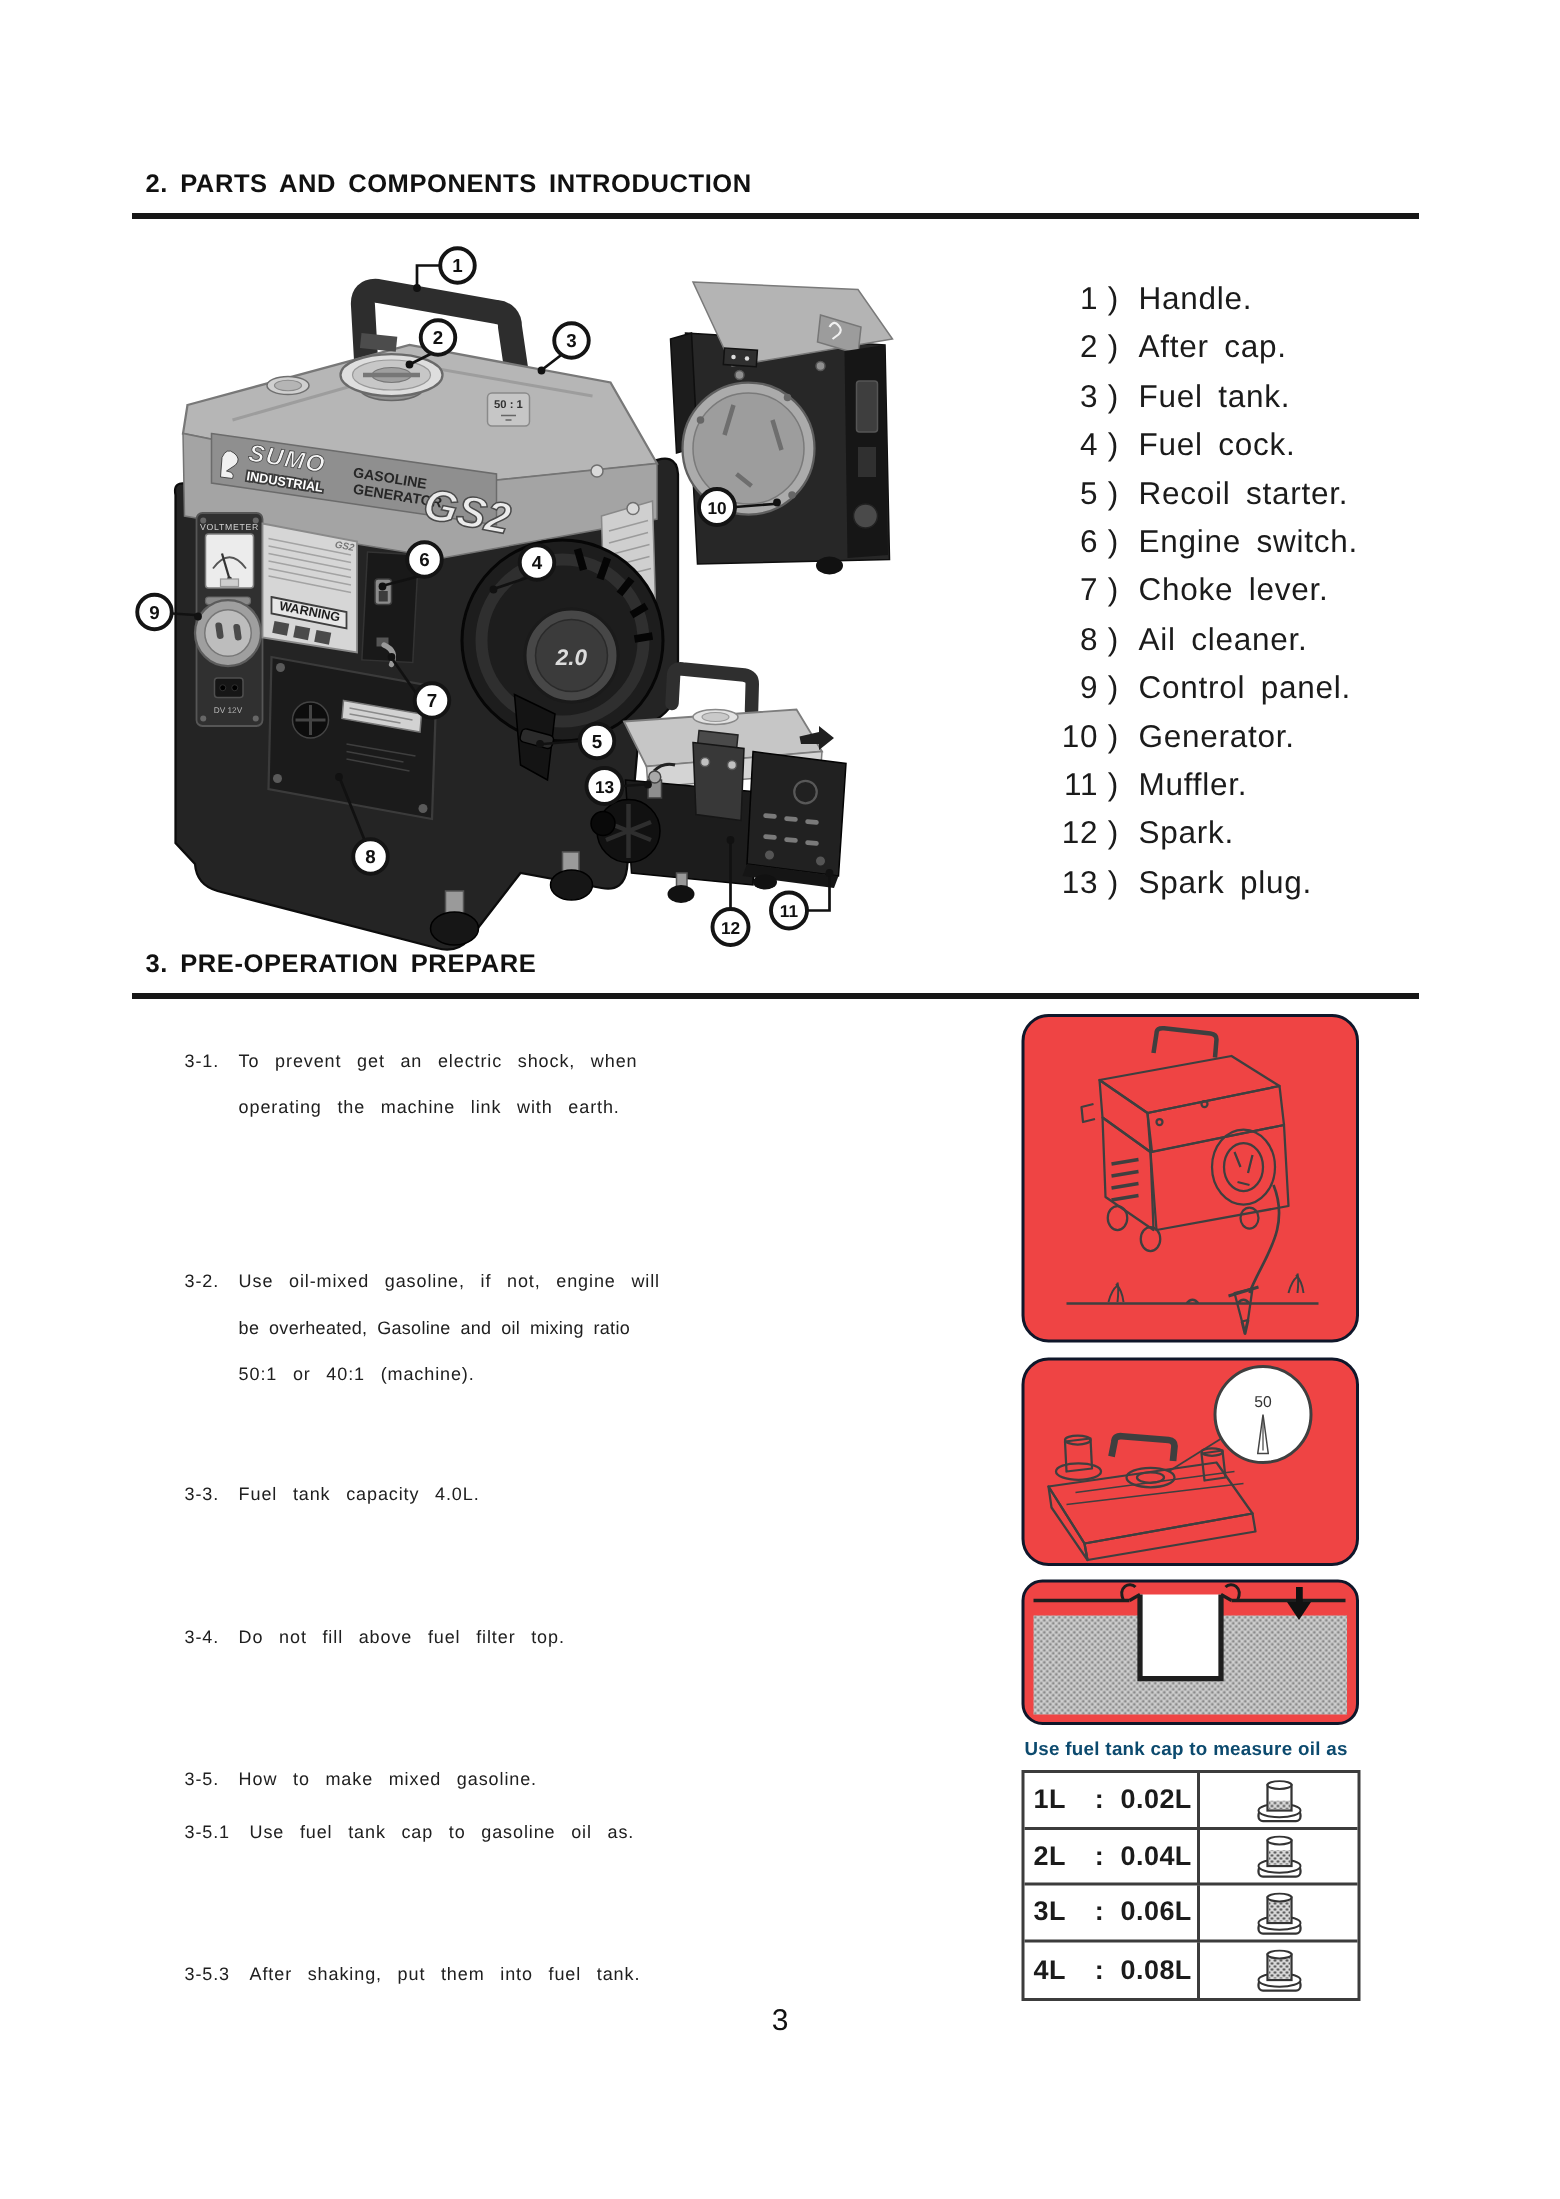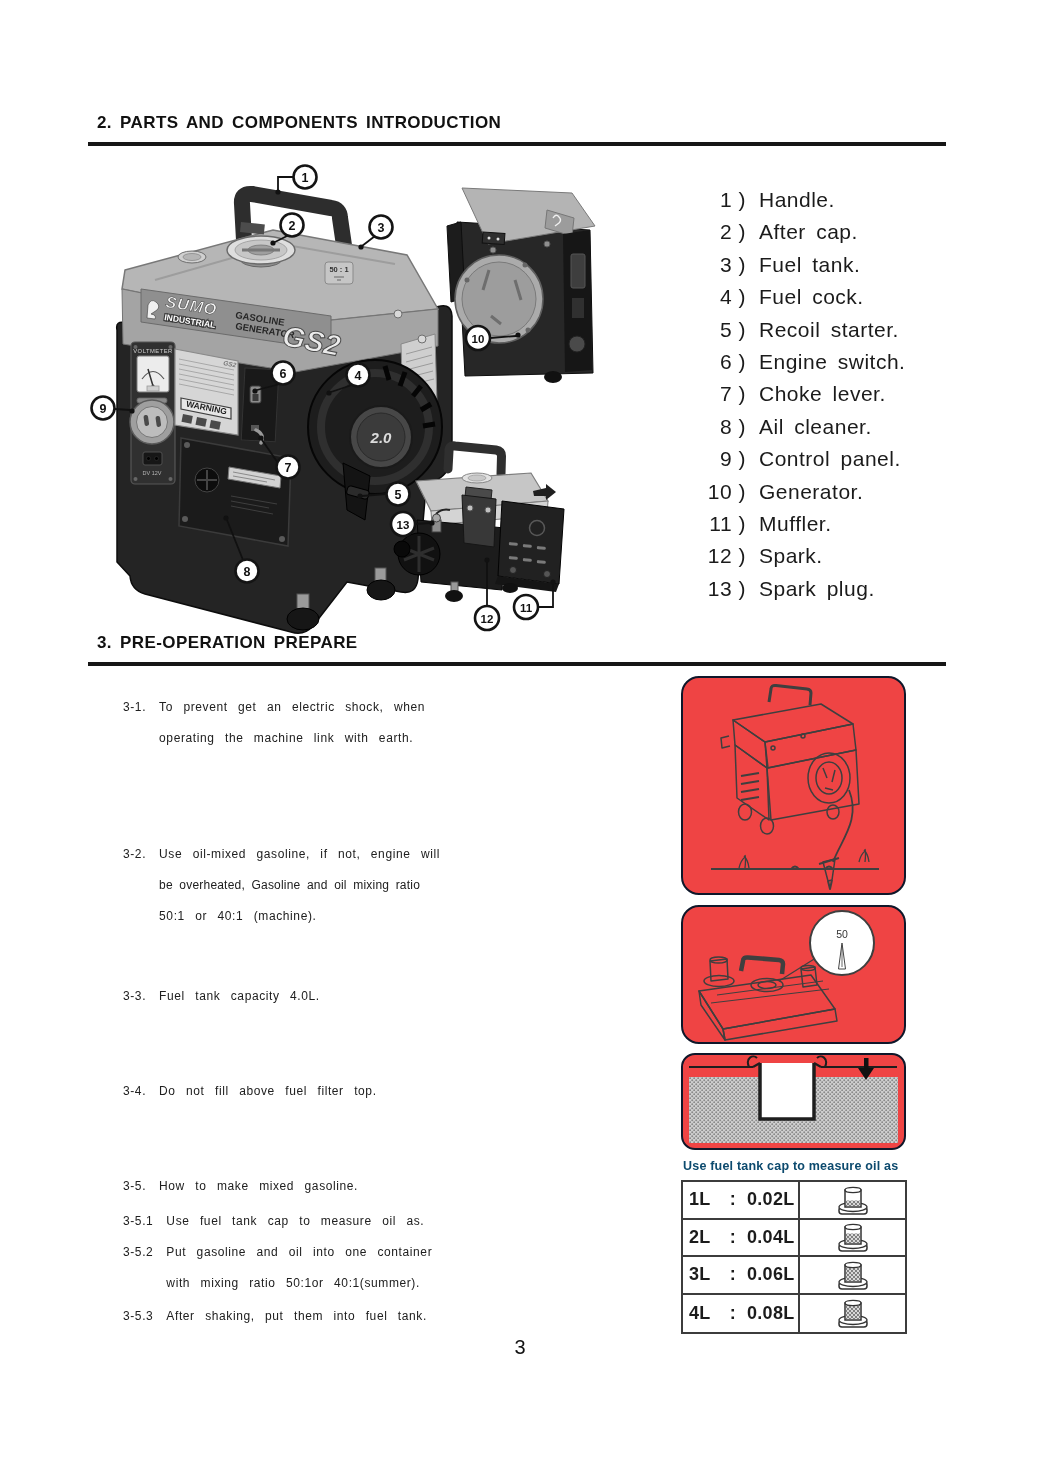--- a/index.html
+++ b/index.html
@@ -426,28 +426,21 @@
   <div class="para" style="top:1076px;">
     <span class="num">3-4.</span>
     <span class="txt">Do not fill above fuel filter top.</span>
   </div>
   <div class="para" style="top:1171px;">
     <span class="num">3-5.</span>
     <span class="txt">How to make mixed gasoline.</span>
   </div>
   <div class="para" style="top:1206px;">
     <span class="num">3-5.1</span>
-    <span class="txt">Use fuel tank cap to measure oil as.</span>
-  </div>
-  <div class="para" style="top:1237px;">
-    <span class="num">3-5.2</span>
-    <span class="txt">
-        <span style="display:block">Put gasoline and oil into one container</span>
-        <span style="display:block">with mixing ratio 50:1or 40:1(summer).</span>
-      </span>
+    <span class="txt">Use fuel tank cap to gasoline oil as.</span>
   </div>
   <div class="para" style="top:1301px;">
     <span class="num">3-5.3</span>
     <span class="txt">After shaking, put them into fuel tank.</span>
   </div>
 
   <div class="figbox" id="box-earth">
     <svg width="221" height="215" viewBox="0 0 221 215">
       <g fill="none" stroke="#3f3f3f" stroke-width="1.5" stroke-linejoin="round">
         <path d="M86 24 L88 11 Q88 7 93 7.5 L124 11 Q128 11.5 128 15 L127 27" stroke-width="3"></path>

